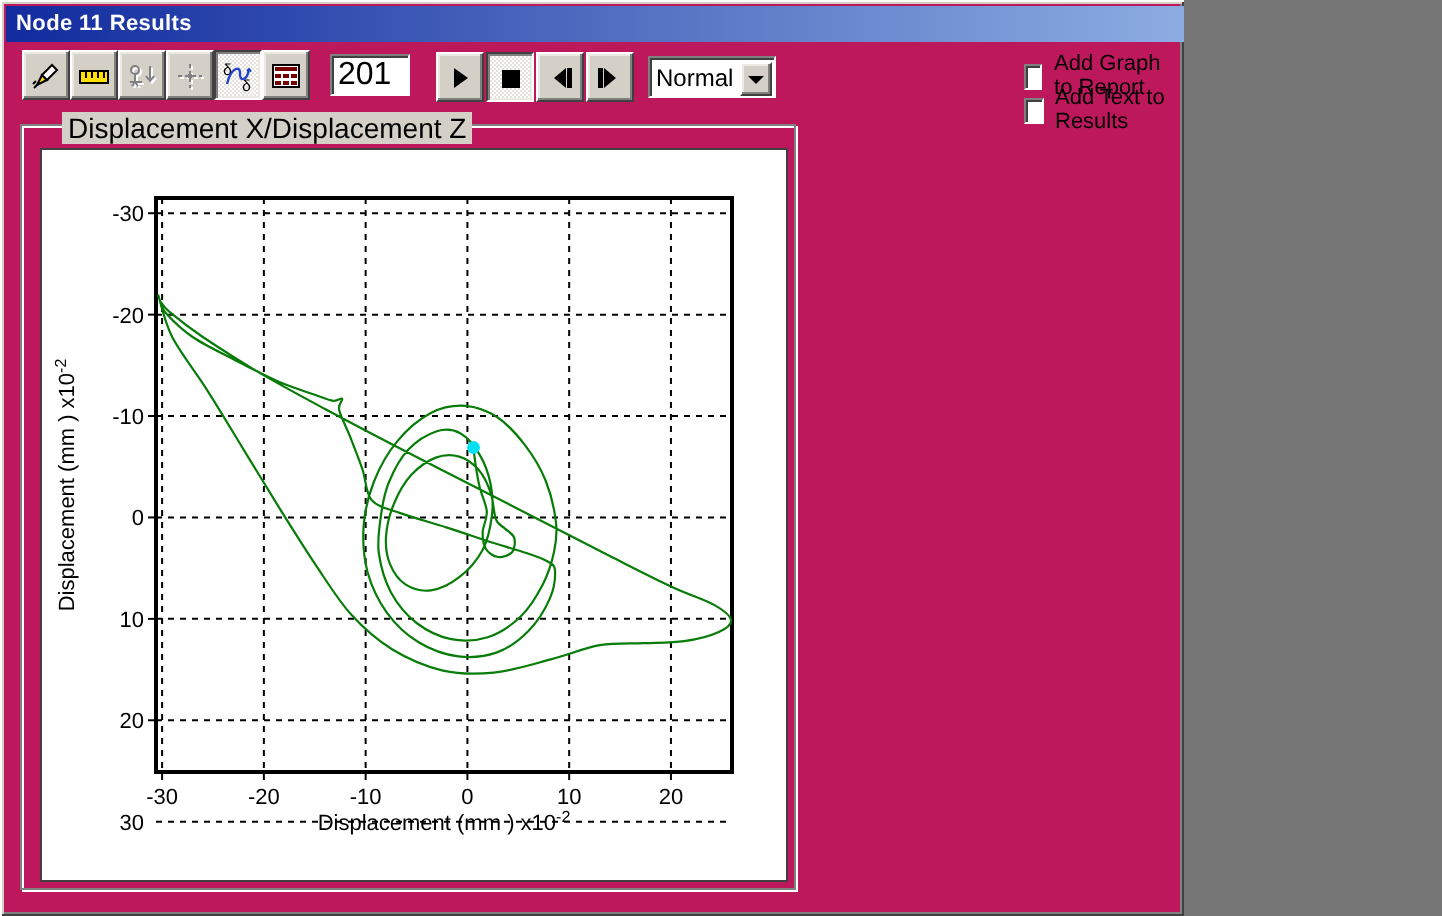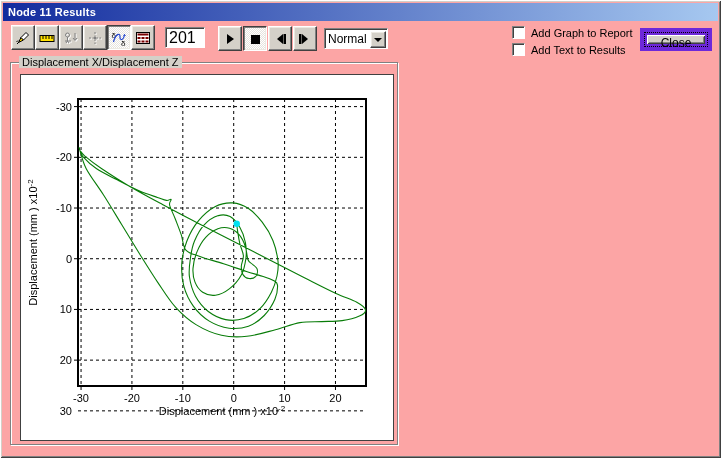--- a/index.html
+++ b/index.html
@@ -1,18 +1,18 @@
 <!DOCTYPE html>
 <html><head>
 <meta charset="utf-8">
 <style>
   html,body{margin:0;padding:0;background:#777;}
   *{box-sizing:border-box;}
   .dialog{
-    position:relative;width:721px;height:458px;background:#fca5a5;
+    position:relative;width:592px;height:458px;background:#be185d;
     font-family:"Liberation Sans",sans-serif;font-size:11px;color:#000;
     box-shadow: inset 1px 1px 0 #ffffff, inset -1px -1px 0 #404040,
                 inset 2px 2px 0 #d4d0c8, inset -2px -2px 0 #808080;
     overflow:hidden;
   }
   .titlebar{
     position:absolute;left:3px;top:3px;width:715px;height:18px;
     background:linear-gradient(to right,#122b9e,#a6c8f0);
     color:#fff;font-weight:bold;line-height:18px;padding-left:5px;
     letter-spacing:.2px;
@@ -63,21 +63,21 @@
     font-family:"Liberation Sans",sans-serif;font-size:12px;
     outline:1px dotted #000;outline-offset:-5px;
   }
   
   .groupbox{
     position:absolute;left:10px;top:62px;width:388px;height:383px;
     border:1px solid #808080;
     box-shadow: 1px 1px 0 #ffffff, inset 1px 1px 0 #ffffff;
   }
   .groupbox .legend{
-    position:absolute;left:8px;top:-7px;background:#d4d0c8;padding:0 3px;font-size:11px;
+    position:absolute;left:20px;top:-7px;background:#d4d0c8;padding:0 3px;font-size:14px;
   }
   .plot-panel{
     position:absolute;left:9px;top:11px;width:374px;height:367px;
     background:#fff;border:1px solid #404040;
   }
   svg{display:block;}
   text{font-family:"Liberation Sans",sans-serif;}
 </style>
 </head>
 <body>

